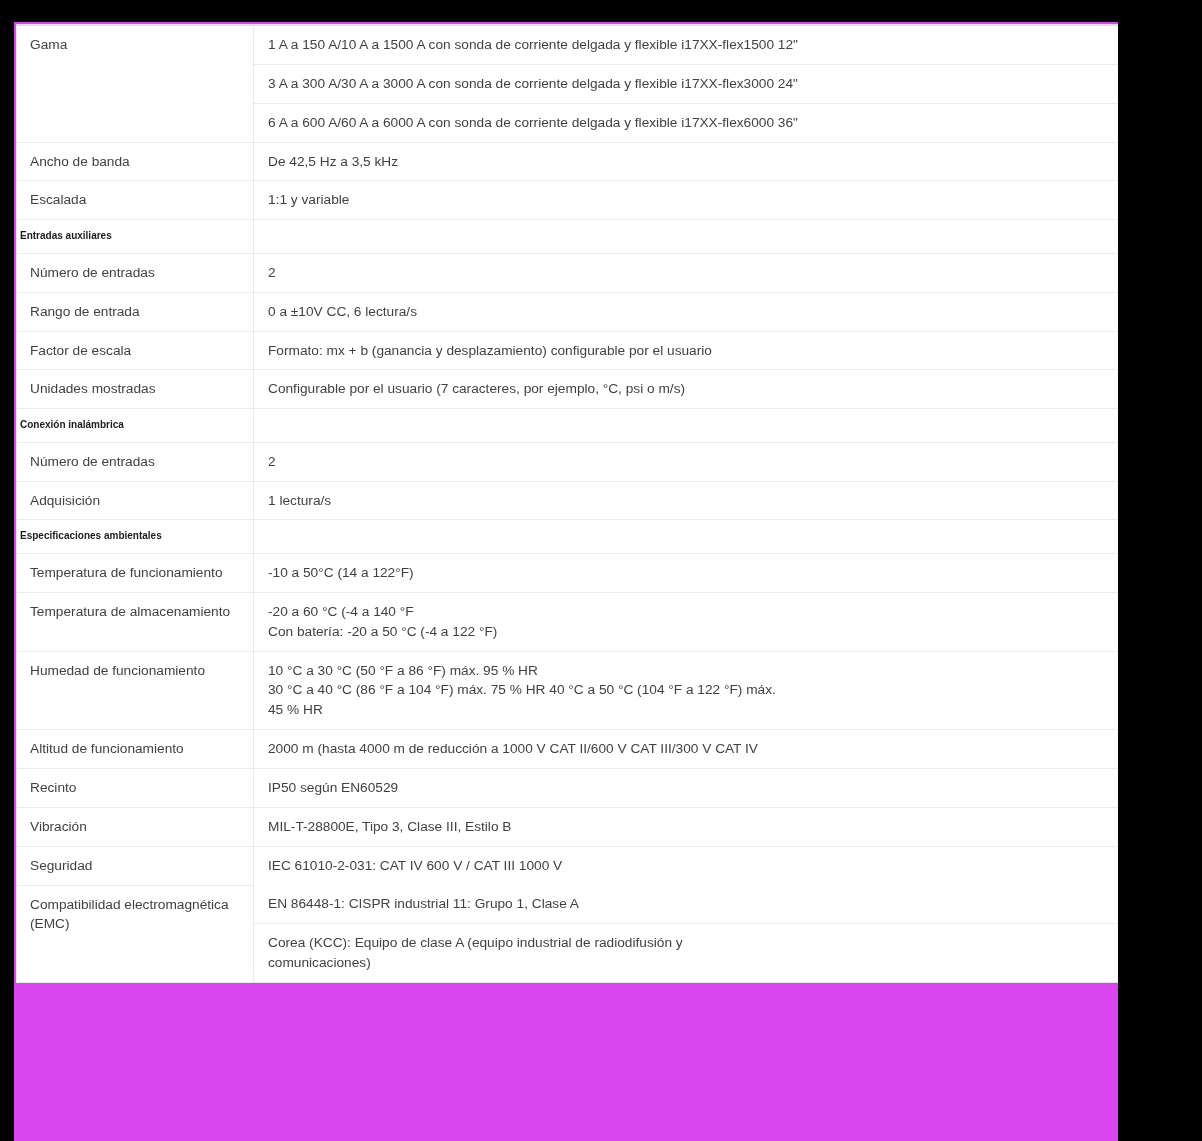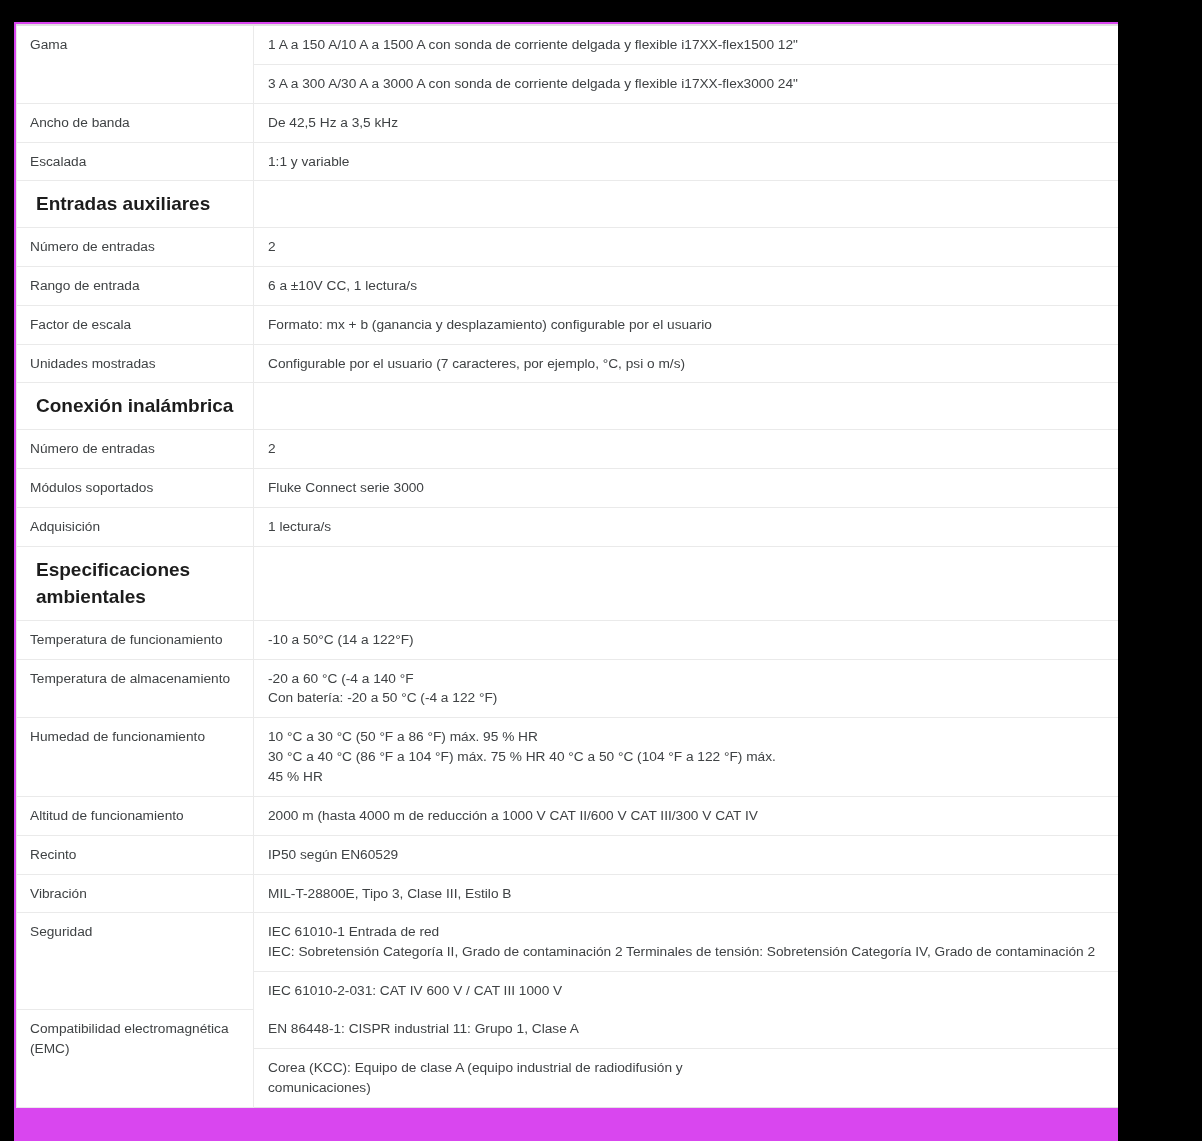--- a/index.html
+++ b/index.html
@@ -61,22 +61,22 @@
   }
 
   #spec-table td.label-cell {
     color: #3f4244;
     padding-left: 13px;
   }
 
   #spec-table td.section-cell {
     font-weight: bold;
     color: #1c1c1c;
-    padding-left: 19px;
-    font-size: 19px;
+    padding-left: 3px;
+    font-size: 10px;
   }
 
   #spec-table td.value-cell {
     padding-left: 14px;
   }
 
   #spec-table td.blank-cell { }
 
   #spec-table tr.section-row td {
     border-top: 1px solid #eaeaea;
@@ -121,20 +121,23 @@
             <td class="label-cell">Gama</td>
             <td class="nested-host">
               <table class="inner">
                 <tbody>
                   <tr>
                     <td class="multiline">1 A a 150 A/10 A a 1500 A con sonda de corriente delgada y flexible i17XX-flex1500 12"</td>
                   </tr>
                   <tr>
                     <td class="multiline">3 A a 300 A/30 A a 3000 A con sonda de corriente delgada y flexible i17XX-flex3000 24"</td>
                   </tr>
+                  <tr>
+                    <td class="multiline">6 A a 600 A/60 A a 6000 A con sonda de corriente delgada y flexible i17XX-flex6000 36"</td>
+                  </tr>
                 </tbody>
               </table>
             </td>
           </tr>
           <tr>
             <td class="label-cell">Ancho de banda</td>
             <td class="value-cell multiline">De 42,5 Hz a 3,5 kHz</td>
           </tr>
           <tr>
             <td class="label-cell">Escalada</td>
@@ -143,41 +146,37 @@
           <tr class="section-row">
             <td class="section-cell">Entradas auxiliares</td>
             <td class="value-cell blank-cell"></td>
           </tr>
           <tr>
             <td class="label-cell">Número de entradas</td>
             <td class="value-cell multiline">2</td>
           </tr>
           <tr>
             <td class="label-cell">Rango de entrada</td>
-            <td class="value-cell multiline">6 a ±10V CC, 1 lectura/s</td>
+            <td class="value-cell multiline">0 a ±10V CC, 6 lectura/s</td>
           </tr>
           <tr>
             <td class="label-cell">Factor de escala</td>
             <td class="value-cell multiline">Formato: mx + b (ganancia y desplazamiento) configurable por el usuario</td>
           </tr>
           <tr>
             <td class="label-cell">Unidades mostradas</td>
             <td class="value-cell multiline">Configurable por el usuario (7 caracteres, por ejemplo, °C, psi o m/s)</td>
           </tr>
           <tr class="section-row">
             <td class="section-cell">Conexión inalámbrica</td>
             <td class="value-cell blank-cell"></td>
           </tr>
           <tr>
             <td class="label-cell">Número de entradas</td>
             <td class="value-cell multiline">2</td>
-          </tr>
-          <tr>
-            <td class="label-cell">Módulos soportados</td>
-            <td class="value-cell multiline">Fluke Connect serie 3000</td>
           </tr>
           <tr>
             <td class="label-cell">Adquisición</td>
             <td class="value-cell multiline">1 lectura/s</td>
           </tr>
           <tr class="section-row">
             <td class="section-cell">Especificaciones ambientales</td>
             <td class="value-cell blank-cell"></td>
           </tr>
           <tr>
@@ -206,24 +205,20 @@
           <tr>
             <td class="label-cell">Vibración</td>
             <td class="value-cell multiline">MIL-T-28800E, Tipo 3, Clase III, Estilo B</td>
           </tr>
           <tr>
             <td class="label-cell">Seguridad</td>
             <td class="nested-host">
               <table class="inner">
                 <tbody>
                   <tr>
-                    <td class="multiline">IEC 61010-1 Entrada de red
-IEC: Sobretensión Categoría II, Grado de contaminación 2 Terminales de tensión: Sobretensión Categoría IV, Grado de contaminación 2</td>
-                  </tr>
-                  <tr>
                     <td class="multiline">IEC 61010-2-031: CAT IV 600 V / CAT III 1000 V</td>
                   </tr>
                 </tbody>
               </table>
             </td>
           </tr>
           <tr>
             <td class="label-cell">Compatibilidad electromagnética (EMC)</td>
             <td class="nested-host">
               <table class="inner">

